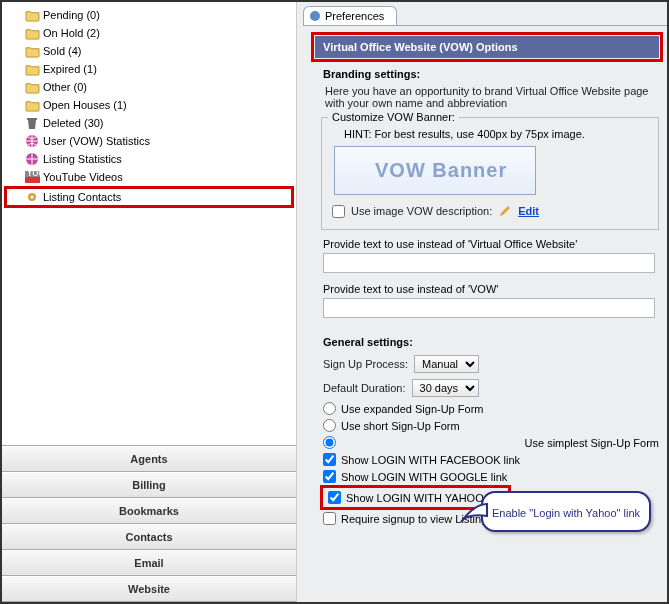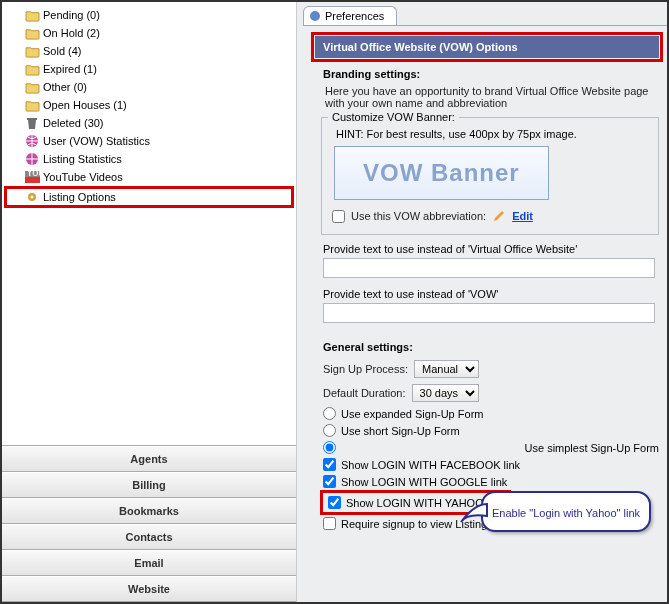--- a/index.html
+++ b/index.html
@@ -17,21 +17,21 @@
 .right-panel { flex: 1; background: #eceef0; position: relative; overflow: hidden; padding-left: 6px; }
 .tab { display: inline-flex; align-items: center; background: #fff; border: 1px solid #9ca9bb; border-bottom: none; border-radius: 6px 6px 0 0; padding: 3px 12px 3px 6px; margin-top: 4px; }
 .tab .dot { width: 10px; height: 10px; border-radius: 50%; background: #5b8ac6; margin-right: 5px; }
 .pref-body { background: #eceef0; border-top: 1px solid #9ca9bb; padding: 6px 4px 6px 8px; height: 560px; overflow: hidden; }
 .section-header { background: #5b6a9e; color: #fff; font-weight: bold; padding: 5px 8px; margin-bottom: 6px; }
 .group-title { font-weight: bold; padding: 2px 4px; margin-top: 4px; }
 .hint { padding: 3px 6px 6px 14px; color: #222; }
 .fieldset { border: 1px solid #b8bec8; margin: 2px 4px 8px 10px; padding: 4px 6px 8px 6px; }
 .fieldset-legend { position: relative; top: -11px; background: #eceef0; padding: 0 4px; display: inline-block; }
 .banner-btn { border: 1px solid #8fa6c7; background: linear-gradient(#f7faff, #e6eef9); padding: 12px 28px; display: inline-block; margin: 2px 0 6px 6px; }
-.banner-btn .txt { color: #8aa3cc; font-weight: bold; font-size: 24px; letter-spacing: 1px; }
+.banner-btn .txt { color: #8aa3cc; font-weight: bold; font-size: 20px; letter-spacing: 1px; margin-left: 12px; }
 .row { display: flex; align-items: center; gap: 6px; padding: 3px 4px; }
 .row label { color: #222; }
 .edit-link { color: #1146cc; text-decoration: underline; font-weight: bold; cursor: pointer; }
 .textinput { width: 100%; border: 1px solid #b1b8c4; background: #fff; padding: 3px 4px; font-size: 11px; }
 .select { border: 1px solid #a8afbb; background: linear-gradient(#fff,#e8e8e8); padding: 1px 3px; font-size: 11px; }
 .radio-row, .check-row { display: flex; align-items: center; gap: 5px; padding: 2px 4px; }
 .hl-box { border: 3px solid #d40000; padding: 1px; }
 .callout { position: absolute; right: 16px; bottom: 70px; width: 170px; background: #fff; border: 2px solid #2b2f86; border-radius: 14px; padding: 10px 8px; color: #2b2f86; font-size: 15px; text-align: center; box-shadow: 2px 2px 3px rgba(0,0,0,.25); }
 .callout svg { position: absolute; left: -24px; bottom: 6px; }
 .pencil-icon { display:inline-block; width:14px; height:14px; }
@@ -129,21 +129,21 @@
           </span>
         <span class="label">YouTube Videos</span>
       </div>
       <div class="tree-item hl">
         <span class="icon">
             <svg width="14" height="14" viewBox="0 0 14 14">
               <circle cx="7" cy="7" r="4" fill="#d4a23a"></circle>
               <circle cx="7" cy="7" r="1.5" fill="#fff"></circle>
             </svg>
           </span>
-        <span class="label">Listing Options</span>
+        <span class="label">Listing Contacts</span>
       </div>
 
     </div>
     <div class="nav-buttons">
       <div class="nav-button">Agents</div>
       <div class="nav-button">Billing</div>
       <div class="nav-button">Bookmarks</div>
       <div class="nav-button">Contacts</div>
       <div class="nav-button">Email</div>
       <div class="nav-button">Website</div>
@@ -159,27 +159,27 @@
 
       <div class="hl-box" style="margin-bottom:4px;">
         <div class="section-header" style="margin-bottom:0;">Virtual Office Website (VOW) Options</div>
       </div>
 
       <div class="group-title" style="margin-left:8px;">Branding settings:</div>
       <div class="hint">Here you have an opportunity to brand Virtual Office Website page with your own name and abbreviation</div>
 
       <div class="fieldset">
         <div class="fieldset-legend">Customize VOW Banner:</div>
-        <div style="margin:-6px 0 4px 8px;">HINT: For best results, use 400px by 75px image.</div>
+        <div style="margin:-6px 0 4px 16px;">HINT: For best results, use 400px by 75px image.</div>
         <div class="banner-btn">
           <span class="txt">VOW Banner</span>
         </div>
         <div class="row">
           <input type="checkbox" style="">
-          <label>Use this VOW abbreviation:</label>
+          <label>Use image VOW description:</label>
           <span class="pencil-icon"><svg width="14" height="14" viewBox="0 0 14 14">
                 <path fill="#e8a23a" d="M2 12l1-3 7-7 2 2-7 7z"></path>
               </svg></span>
           <span class="edit-link">Edit</span>
         </div>
       </div>
 
       <div style="padding: 0 8px 4px 12px;">
         <div style="margin-bottom:3px;">Provide text to use instead of 'Virtual Office Website'</div>
         <input class="textinput" type="text" style="">

